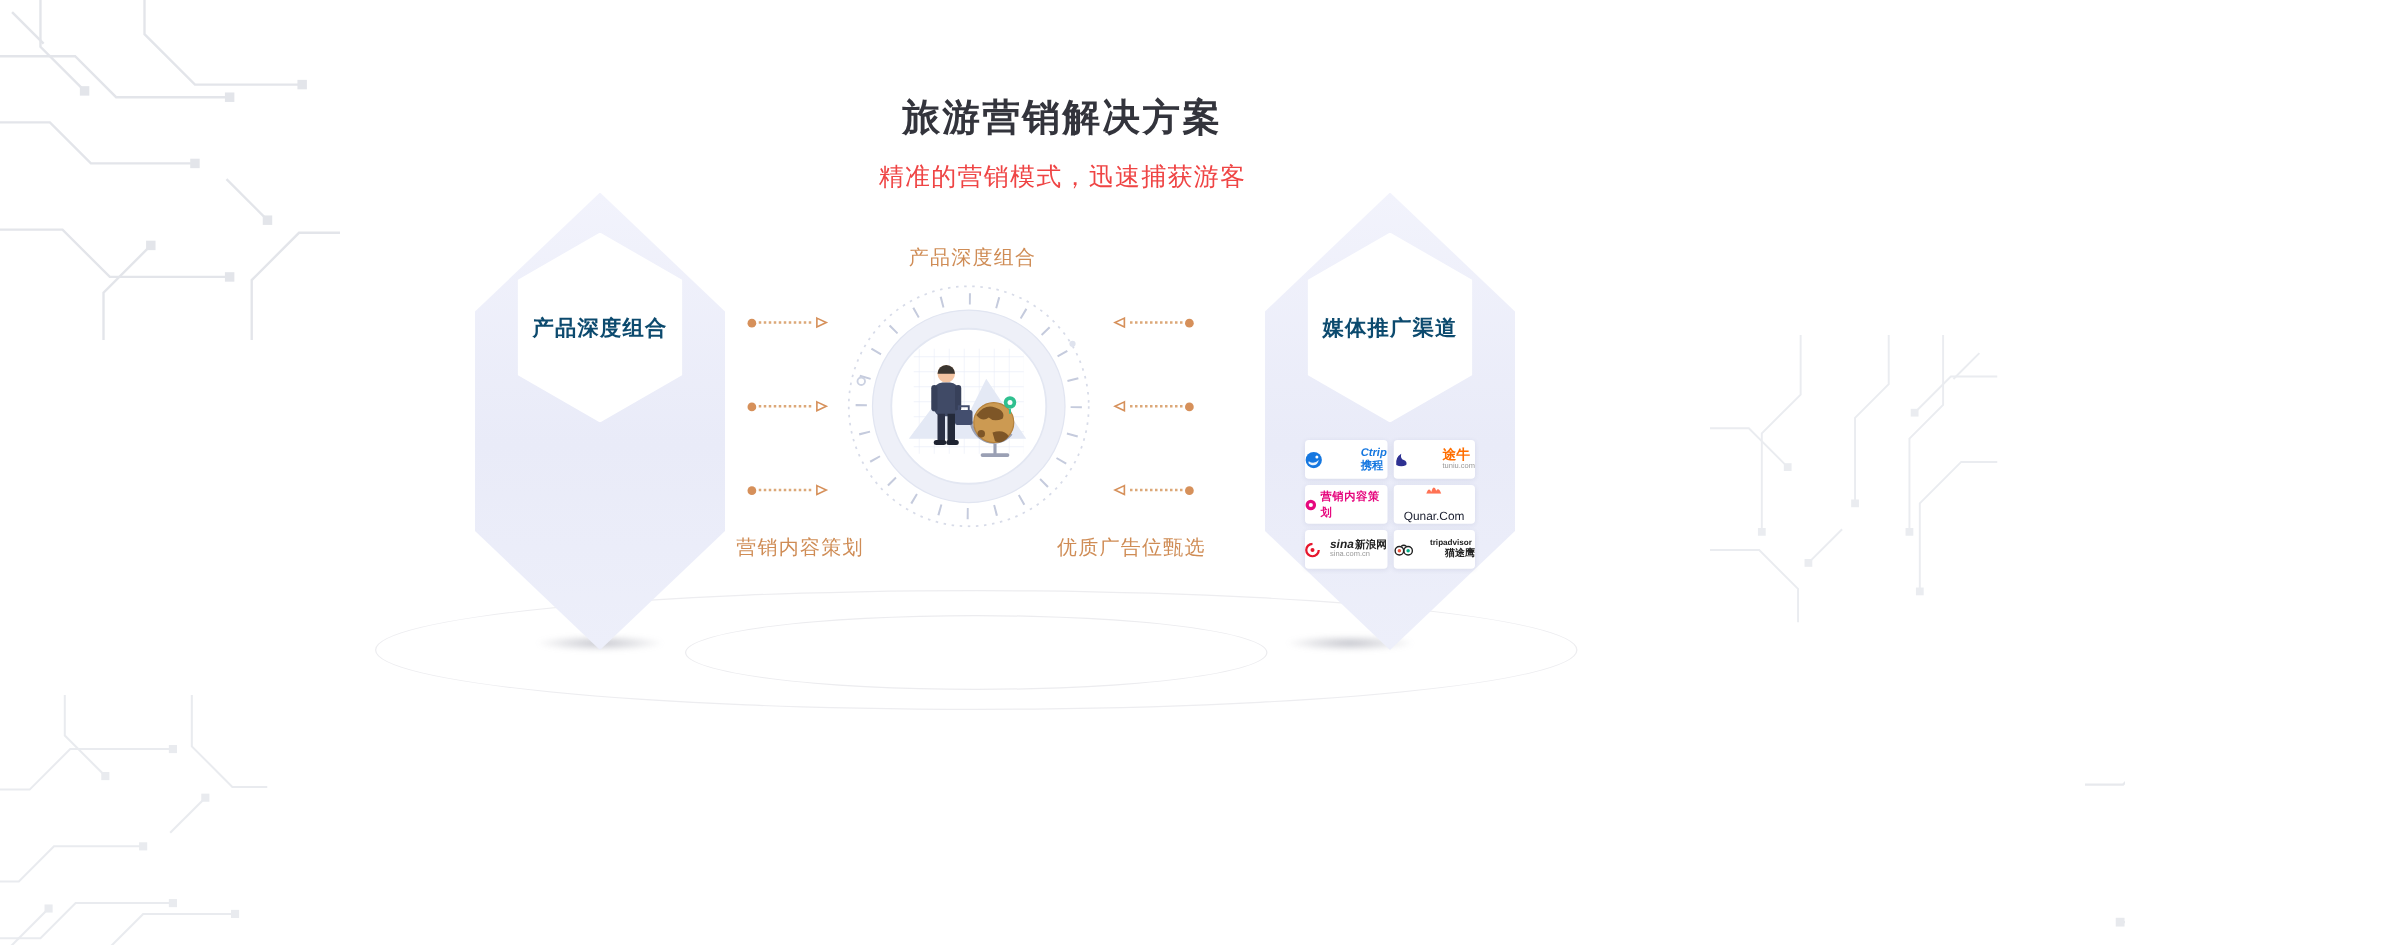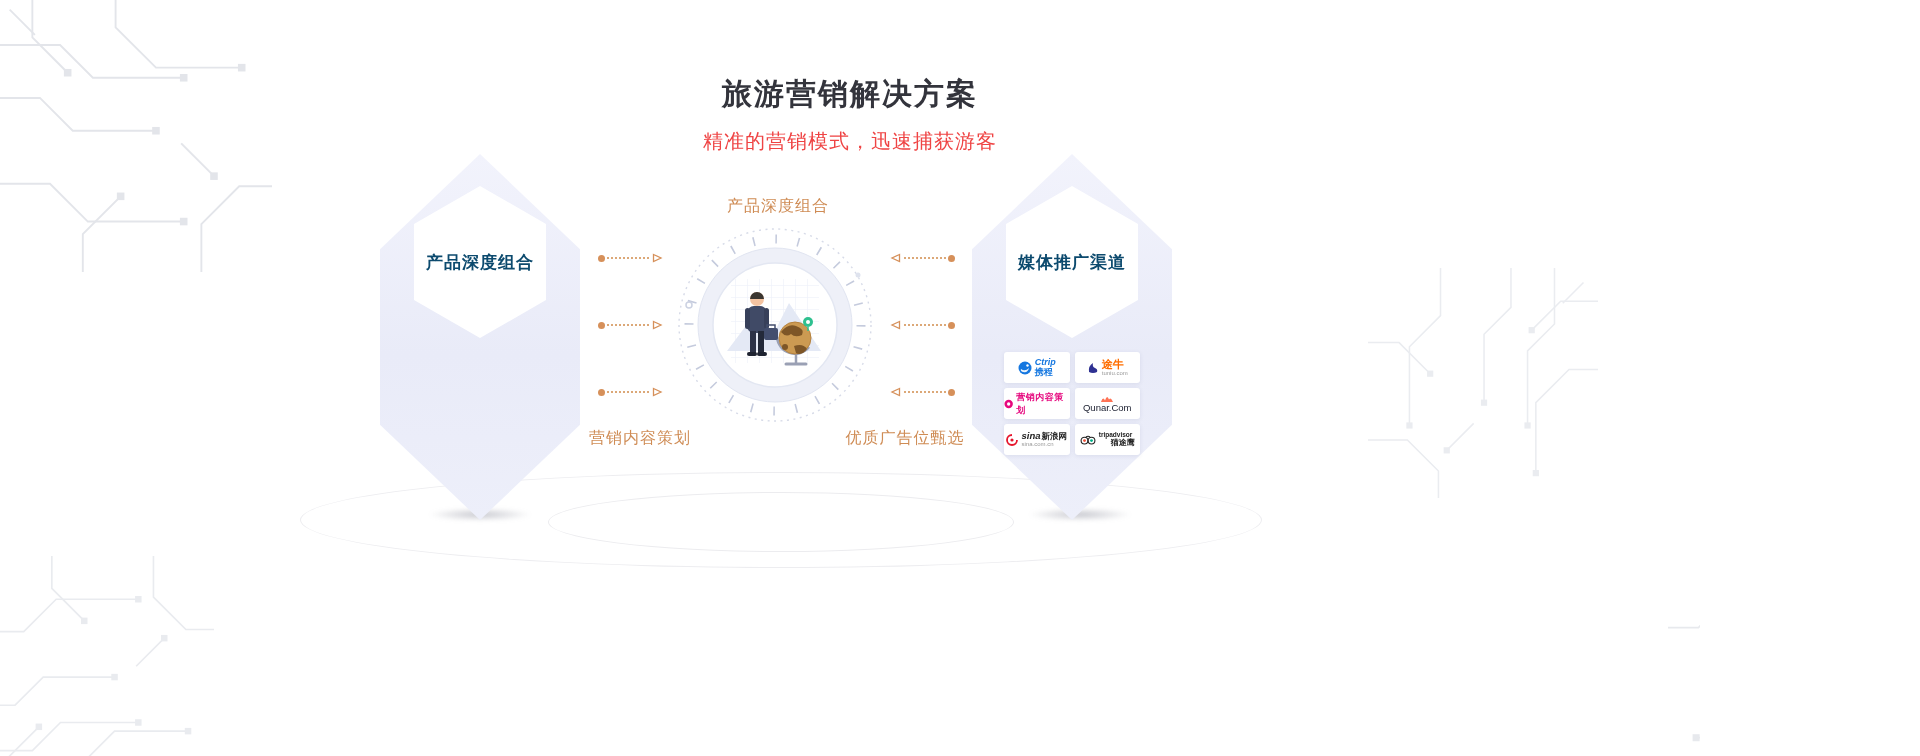--- a/index.html
+++ b/index.html
@@ -17,37 +17,37 @@
   
   .ring{position:absolute;border:1px solid #ededf0;border-radius:50%;}
   .ring.outer{left:300px;top:472px;width:960px;height:94px;}
   .ring.inner{left:548px;top:492px;width:464px;height:58px;border-color:#ececef;}
   .hex-shadow{position:absolute;width:104px;height:13px;border-radius:50%;
     background:radial-gradient(ellipse at center,rgba(110,112,130,.40),rgba(110,112,130,0) 70%);
     filter:blur(2px);}
   
   .hex-card{position:absolute;width:200px;height:366px;}
   .hex-card.left{left:380px;top:154px;}
-  .hex-card.right{left:972px;top:154px;}
+  .hex-card.right{left:1012px;top:154px;}
   .hex-bg{position:absolute;inset:0;
     clip-path:polygon(50% 0%,100% 26%,100% 74%,50% 100%,0% 74%,0% 26%);
     background:linear-gradient(180deg,#f2f3fc 0%,#e9ebf8 55%,#edeffa 100%);}
   .hex-white{position:absolute;left:34px;top:32px;width:132px;height:152px;
     clip-path:polygon(50% 0%,100% 25%,100% 75%,50% 100%,0% 75%,0% 25%);
     background:#fff;display:flex;align-items:center;justify-content:center;}
   .hex-title{font-size:17px;font-weight:700;color:#0c4a6e;letter-spacing:1px;}
   .product-list{position:absolute;left:0;top:206px;width:100%;text-align:center;
     font-size:18px;color:#53555e;line-height:31px;letter-spacing:2px;}
   .product-list span{display:block;}
   
   .logo-grid{position:absolute;left:32px;top:198px;width:136px;
     display:grid;grid-template-columns:1fr 1fr;gap:5px;}
   .logo-tile{height:31px;background:#fff;border-radius:3px;
     box-shadow:0 1px 4px rgba(60,70,120,.10);
-    display:flex;align-items:center;justify-content:center;gap:3px;overflow:hidden;}
+    display:flex;align-items:center;justify-content:space-between;gap:3px;overflow:hidden;}
   .lcol{display:flex;flex-direction:column;line-height:1.05;align-items:flex-start;}
   .ctrip-en{font-size:9px;font-weight:700;font-style:italic;color:#1577e0;}
   .ctrip-cn{font-size:9px;font-weight:700;color:#1577e0;}
   .tuniu-cn{font-size:11px;font-weight:700;color:#ff6e00;}
   .tuniu-sub{font-size:6px;color:#999;}
   .lvmama-cn{font-size:9px;font-weight:700;color:#e6087e;letter-spacing:.5px;}
   .qunar-en{font-size:9.5px;font-weight:400;color:#191d2e;}
   .sina-top{display:flex;align-items:baseline;gap:1px;}
   .sina-en{font-size:9.5px;font-weight:700;font-style:italic;color:#222;}
   .sina-cn{font-size:8.5px;font-weight:700;color:#222;}

